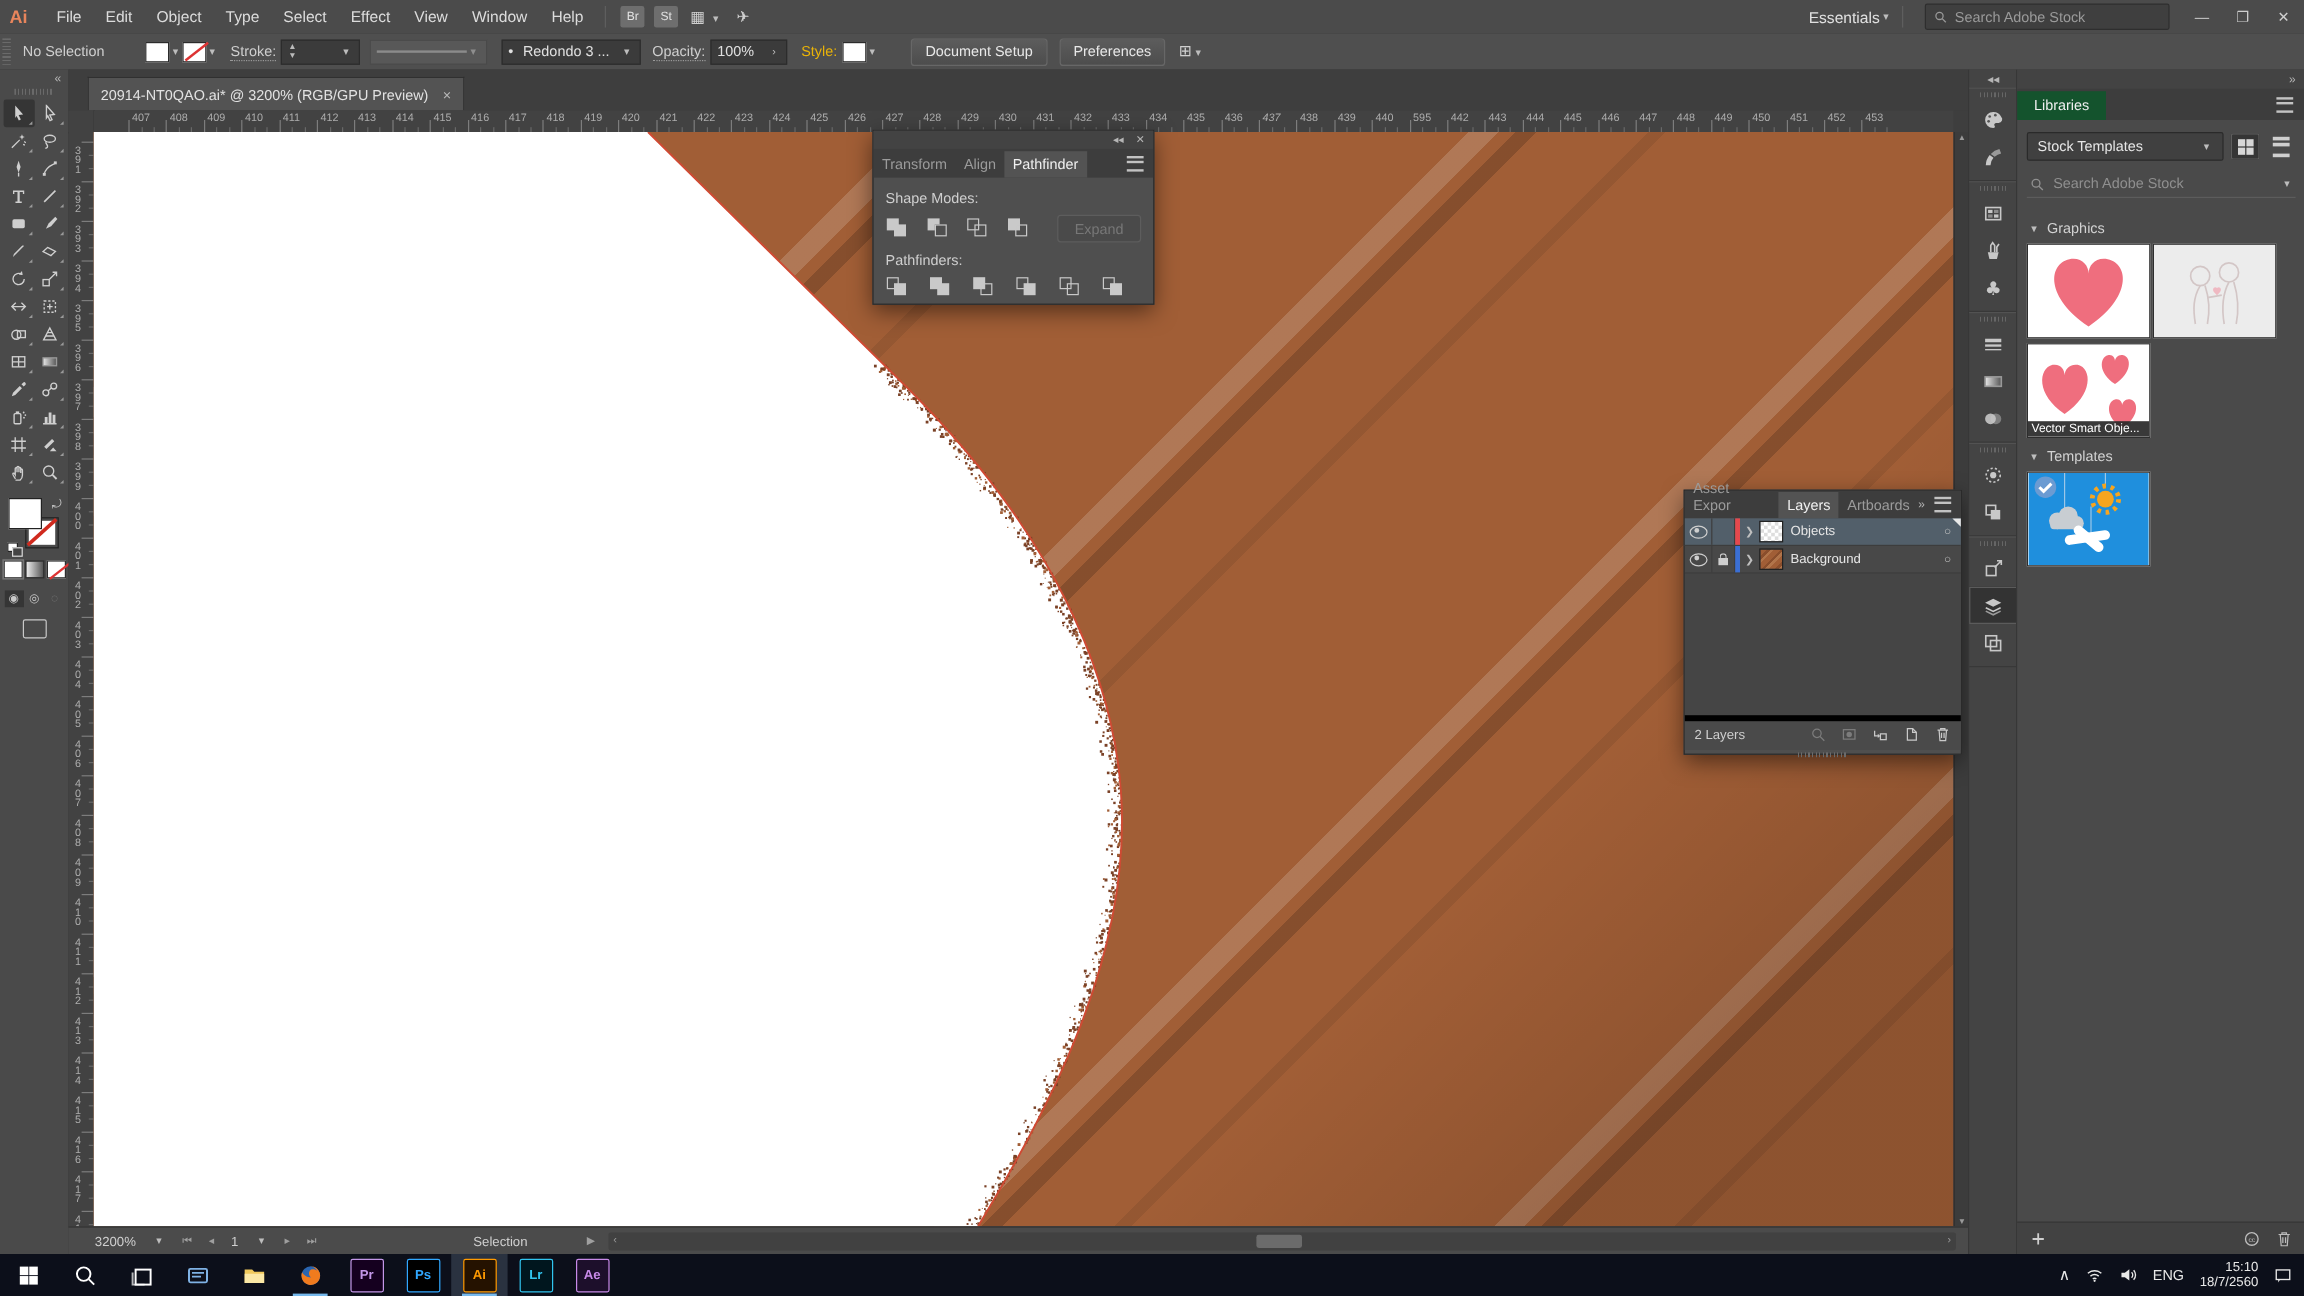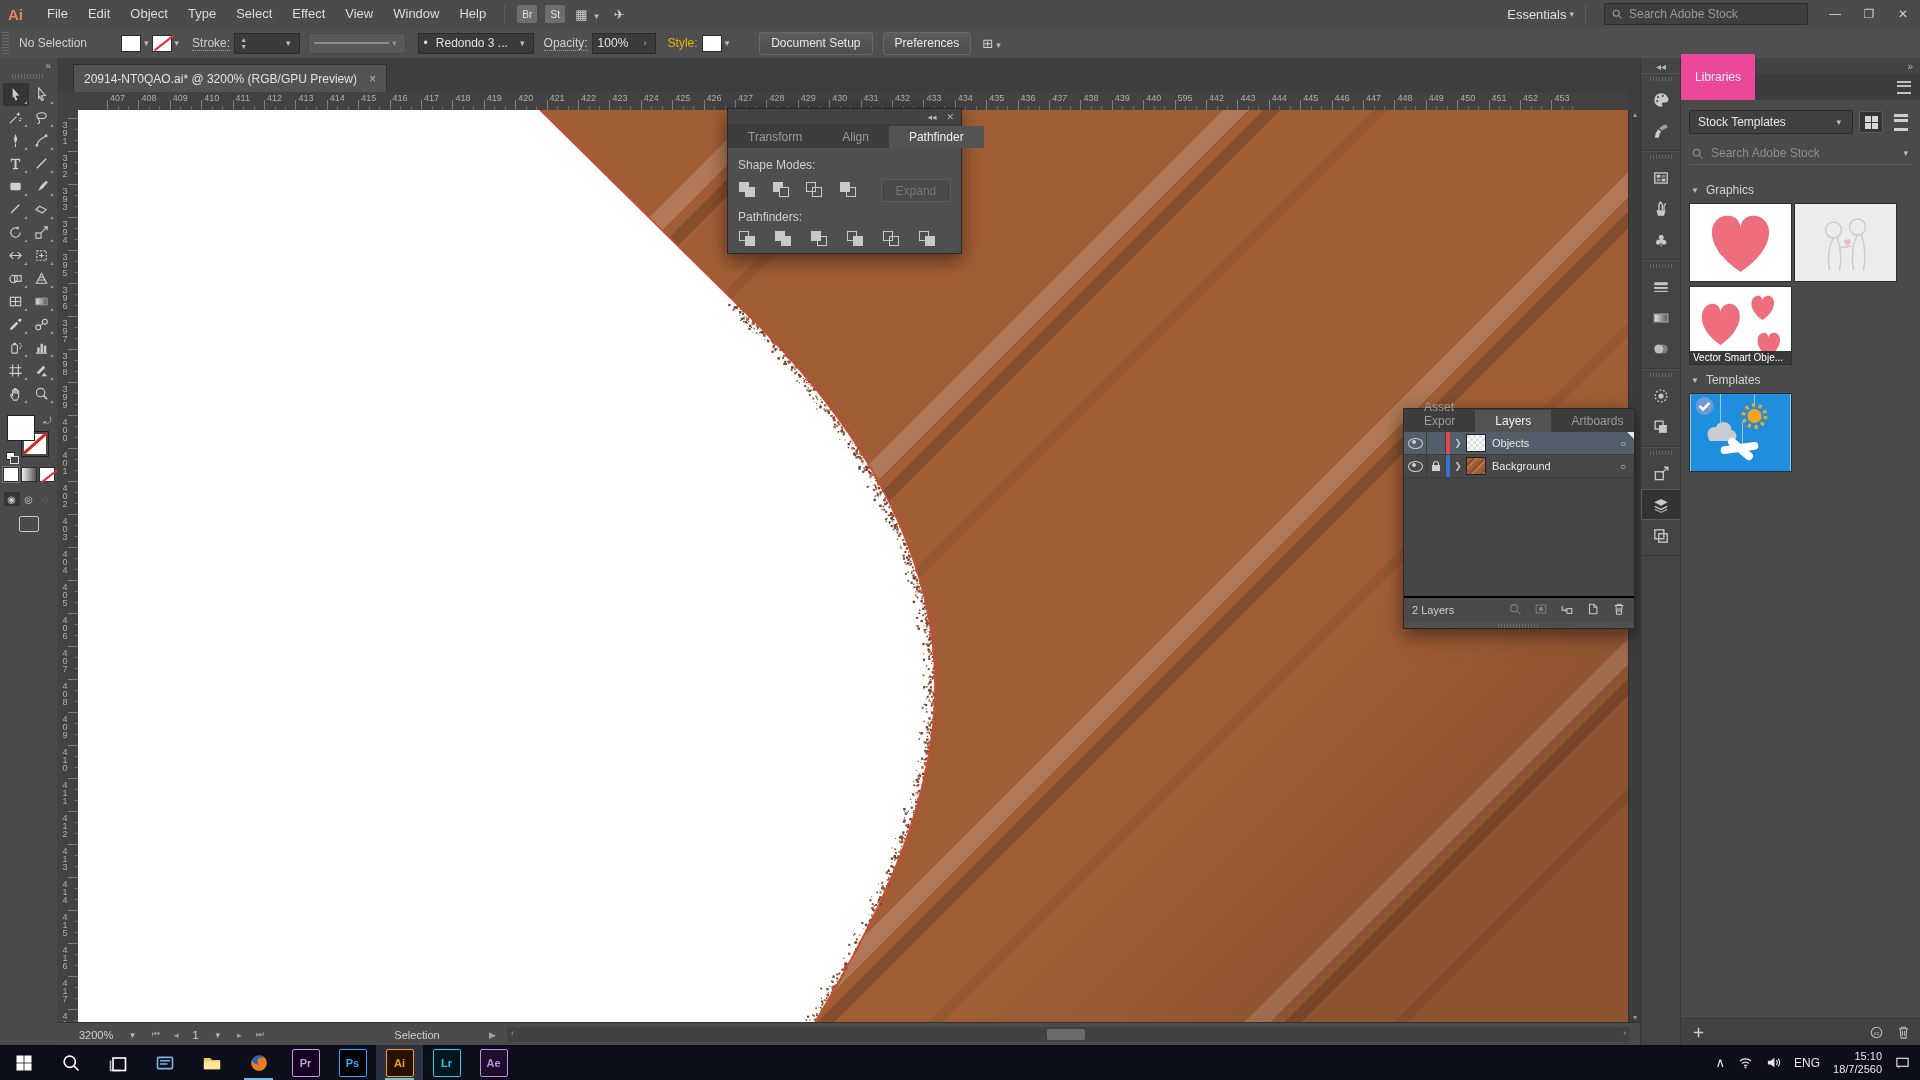--- a/index.html
+++ b/index.html
@@ -98,21 +98,21 @@
   .nav-ico{color:#9f9f9f;font-size:9px;}
   #status-tool{position:absolute;left:300px;width:120px;text-align:center;}
   #hscroll-track{position:absolute;left:450px;right:10px;top:4px;bottom:4px;background:#414141;border-radius:2px;}
   #hscroll-thumb{position:absolute;left:540px;top:2px;width:38px;height:11px;background:#6b6b6b;border-radius:2px;}
   
   .fpanel{position:absolute;background:#4f4f4f;border:1px solid #2a2a2a;
     box-shadow:0 6px 18px rgba(0,0,0,.5);color:#d6d6d6;font-size:12px;}
   .fpanel .phead{height:15px;background:#434343;display:flex;justify-content:flex-end;
     align-items:center;gap:10px;padding:0 7px;color:#b5b5b5;font-size:9px;}
   .ptabs{display:flex;background:#3d3d3d;align-items:flex-end;height:24px;}
-  .ptab{padding:4px 20px;color:#9b9b9b;}
+  .ptab{padding:4px 7px;color:#9b9b9b;}
   .ptab.active{background:#535353;color:#f0f0f0;}
   .ptabs .hamb{margin-left:auto;margin-right:8px;margin-bottom:5px;}
   .hamb{width:14px;height:9px;border-top:2px solid #c2c2c2;border-bottom:2px solid #c2c2c2;position:relative;}
   .hamb:after{content:'';position:absolute;left:0;right:0;top:1.5px;height:2px;background:#c2c2c2;}
   
   #pathfinder-body{padding:7px 10px 10px;}
   .pf-label{color:#cfcfcf;margin:3px 0 7px;}
   .pf-row{display:flex;align-items:center;gap:14px;margin-bottom:8px;}
   .pf-btn{width:22px;height:18px;position:relative;}
   .pf-btn i{position:absolute;width:10px;height:10px;display:block;}
@@ -135,42 +135,42 @@
   .lcolor{width:4px;height:100%;}
   .lchev{width:16px;text-align:center;color:#c0c0c0;font-size:9px;}
   .lthumb{width:18px;height:16px;border:1px solid #222;margin-right:6px;}
   .ltarget{margin-left:auto;margin-right:8px;color:#c5c5c5;font-size:10px;}
   .eye-ico{width:13px;height:9px;border:1.2px solid #cfcfcf;border-radius:50%;position:relative;}
   .eye-ico:after{content:'';position:absolute;left:3.2px;top:1.8px;width:4px;height:4px;border-radius:50%;background:#cfcfcf;}
   .lock-ico{width:8px;height:6px;background:#cfcfcf;position:relative;margin-top:4px;}
   .lock-ico:before{content:'';position:absolute;left:1px;top:-4px;width:4px;height:4px;
     border:1.4px solid #cfcfcf;border-bottom:none;border-radius:3px 3px 0 0;}
   #layers-footer{height:24px;display:flex;align-items:center;padding:0 8px;background:#4a4a4a;
-    border-top:2px solid #000000;font-size:11px;color:#cfcfcf;}
+    border-top:5px solid #000000;font-size:11px;color:#cfcfcf;}
   #layers-footer .ficons{margin-left:auto;display:flex;gap:12px;align-items:center;}
   #layers-footer svg{width:14px;height:14px;}
   .panel-gripdots{height:4px;background:repeating-linear-gradient(90deg,#6b6b6b 0 1px,transparent 1px 3px);
     width:42px;margin:2px auto;}
   
   #dock{position:absolute;left:1640px;top:58px;width:40px;height:987px;background:#444;
     border-left:1px solid #373737;color:#c8c8c8;}
   #dock .collapse{text-align:center;color:#b5b5b5;font-size:10px;padding:3px 0 1px;}
   .dock-group{border-top:1px solid #525252;border-bottom:1px solid #383838;padding:2px 0 4px;}
   .dock-group .grip-h{height:4px;margin:1px 9px 3px;
     background:repeating-linear-gradient(90deg,#666 0 1px,transparent 1px 3px);}
   .dock-btn{width:40px;height:31px;display:flex;align-items:center;justify-content:center;}
   .dock-btn.active{background:#333;box-shadow:inset 0 0 0 1px #5b5b5b;}
   .dock-btn svg{width:18px;height:18px;}
   
   #libraries{position:absolute;left:1680px;top:58px;width:240px;height:987px;background:#4a4a4a;
     color:#d6d6d6;font-size:12px;border-left:1px solid #373737;display:flex;flex-direction:column;}
   #lib-top{height:16px;background:#434343;display:flex;justify-content:flex-end;align-items:center;
     padding:0 8px;color:#b5b5b5;font-size:10px;}
   #lib-tabs{display:flex;background:#3d3d3d;align-items:flex-end;height:26px;}
-  #lib-tab{background:#ec4899;color:#f0f0f0;padding:16px 14px;}
+  #lib-tab{background:#14532d;color:#f0f0f0;padding:5px 14px;}
   #lib-tabs .hamb{margin-left:auto;margin-right:10px;margin-bottom:6px;}
   #lib-controls{display:flex;align-items:center;padding:10px 8px 6px;gap:6px;}
   #lib-select{flex:1;height:22px;background:#404040;border:1px solid #2a2a2a;border-radius:2px;
     display:flex;align-items:center;padding:0 8px;color:#e6e6e6;}
   #lib-select .chev{margin-left:auto;}
   .view-btn{width:24px;height:22px;display:flex;align-items:center;justify-content:center;border-radius:2px;}
   .view-btn.active{background:#353535;box-shadow:inset 0 0 0 1px #5e5e5e;}
   .grid-glyph{width:13px;height:13px;display:grid;grid-template-columns:6px 6px;gap:1px;}
   .grid-glyph i{background:#d6d6d6;height:6px;}
   .list-glyph{width:14px;height:11px;border-top:3px solid #cfcfcf;border-bottom:3px solid #cfcfcf;position:relative;}

